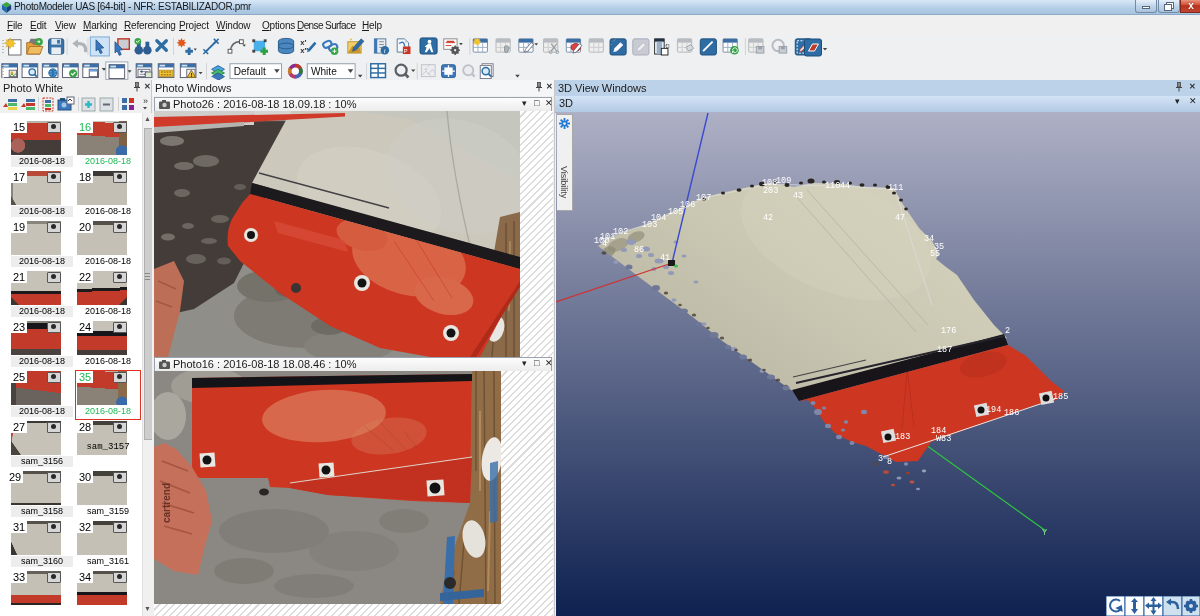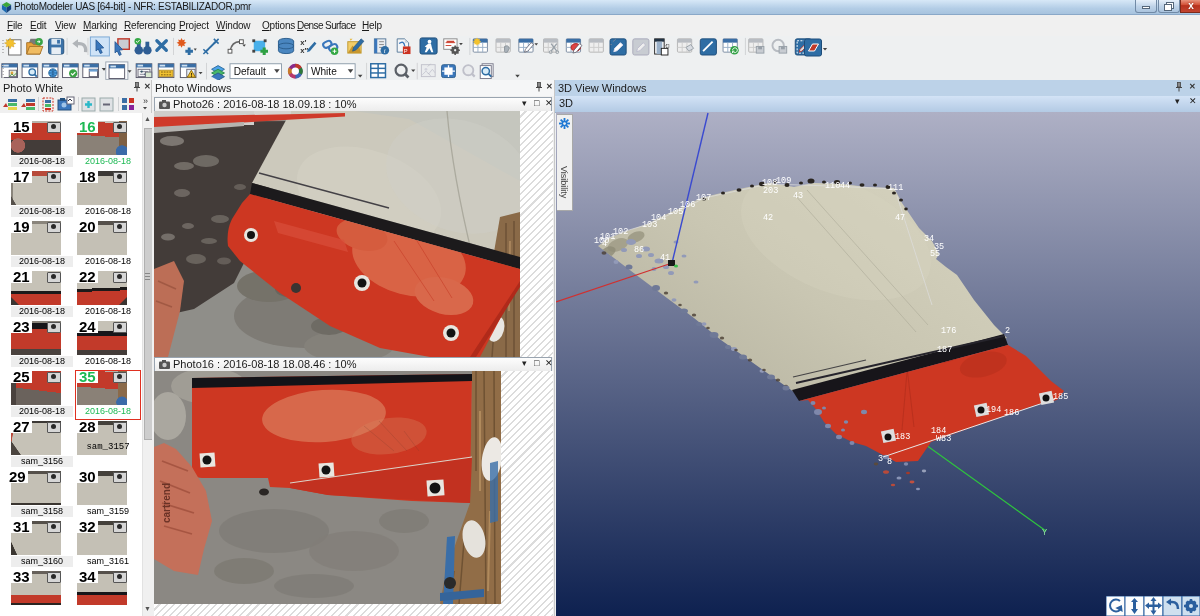--- a/index.html
+++ b/index.html
@@ -13,21 +13,21 @@
 .panelhead{height:16px;font-size:11px;color:#1a1a1a}
 #plist-head{left:0;top:80px;width:151px;background:#f0f0f0;border-right:1px solid #c8c8c8}
 #pwin-head{left:152px;top:80px;width:402px;background:#f5f6f7;border-right:1px solid #c8c8c8}
 #v3d-head{left:555px;top:80px;width:645px;background:#bcd2e8}
 .panelhead .t{position:absolute;left:3px;top:2px}
 .pin{position:absolute;top:2px;font-size:8px;font-weight:bold;color:#333}
 #plist-tools{left:0;top:96px;width:151px;height:17px;background:#f0f0f0;border-right:1px solid #c8c8c8}
 #plist-body{left:0;top:113px;width:142px;height:503px;background:#fff;overflow:hidden}
 #plist-scroll{left:142px;top:113px;width:9px;height:503px;background:#f0f0f0;border-left:1px solid #e2e2e2}
 .th{position:absolute;width:50px;height:34px}
-.num{position:absolute;background:#fff;font-weight:bold;font-size:15px;line-height:12px;padding:0 2px;color:#000}
+.num{position:absolute;background:#fff;font-weight:normal;font-size:11px;line-height:12px;padding:0 2px;color:#000}
 .num.g{color:#1db954}
 .dt{position:absolute;font-size:9px;color:#000;width:62px;line-height:11px;text-align:center}
 .dt.g{color:#1db954}
 .cam{position:absolute;width:12px;height:9px;background:#d6d6d6;border:1px solid #555;border-radius:1px}
 .cam:after{content:"";position:absolute;left:3px;top:1px;width:5px;height:5px;border-radius:50%;background:#2a2a2a}
 #pwin-body{left:152px;top:96px;width:402px;height:520px;background:#f0f0f0;border-right:1px solid #c8c8c8}
 .winbar{position:absolute;background:linear-gradient(#fdfdfd,#ececec);border:1px solid #99a4b0;font-size:11px;color:#1a1a1a}
 .winbar .wt{position:absolute;left:18px;top:0px}
 .winbtn{position:absolute;top:0;font-size:9px;color:#222}
 .hatch{position:absolute;background:repeating-linear-gradient(135deg,#ffffff 0 3.5px,#dcdcdc 3.5px 5px)}

